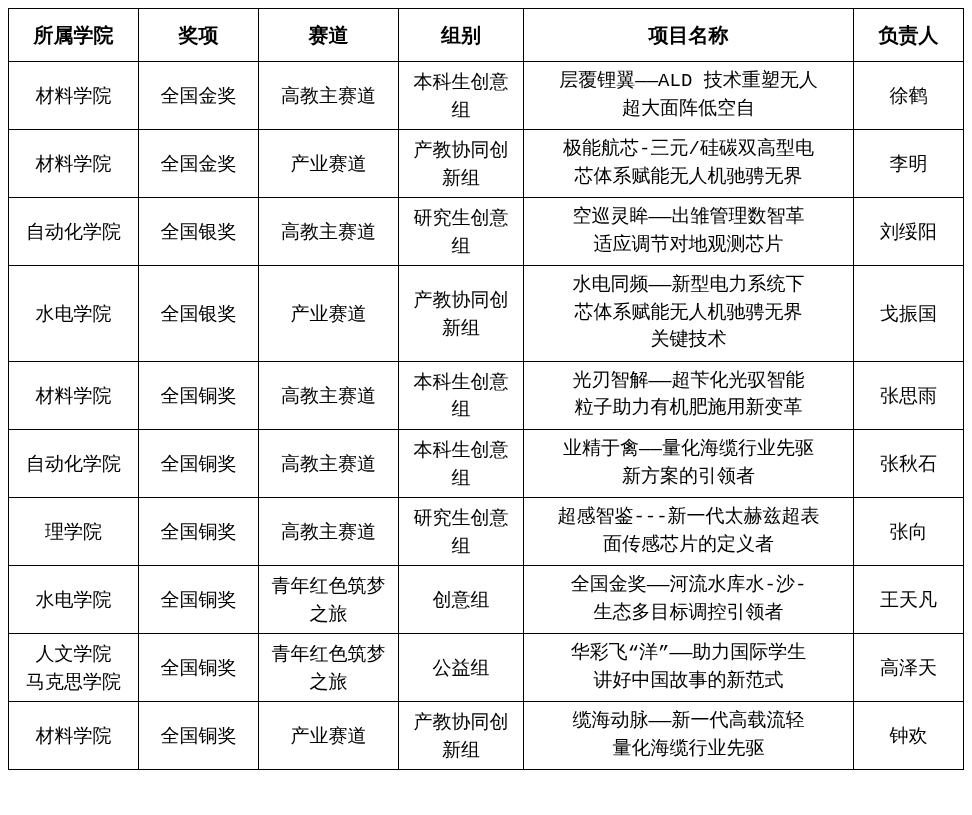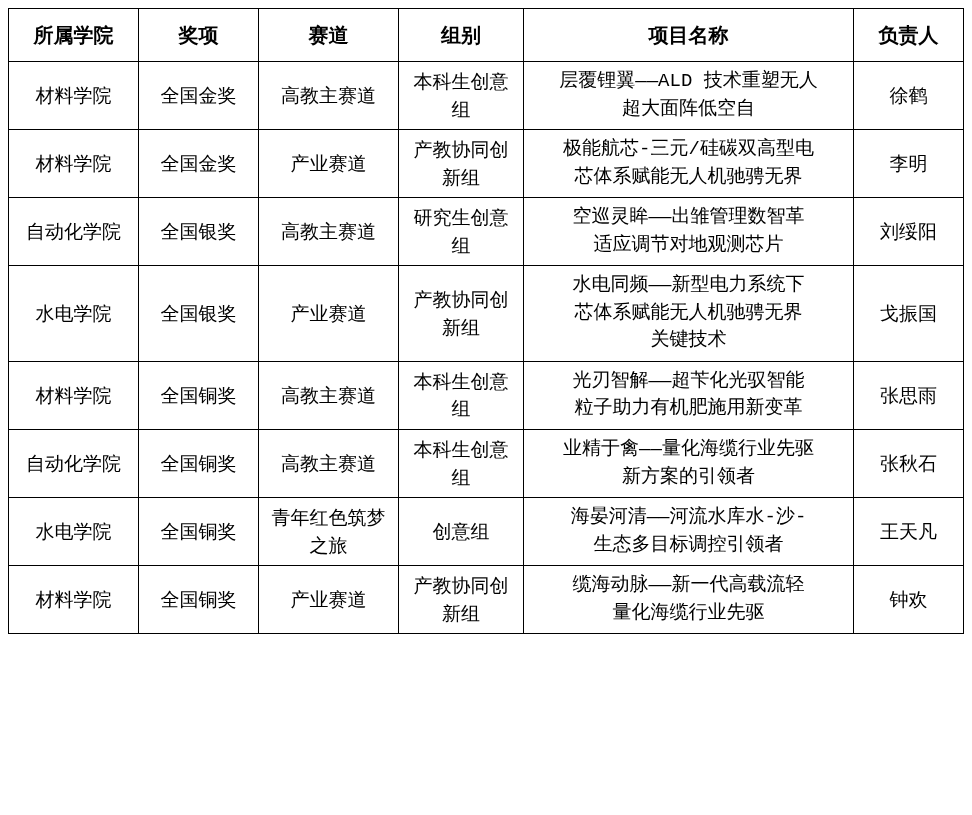--- a/index.html
+++ b/index.html
@@ -186,35 +186,72 @@
             <span class="line">组</span>
           </td>
           <td class="cell-project">
             <span class="line">业精于禽——量化海缆行业先驱</span>
             <span class="line">新方案的引领者</span>
           </td>
           <td>张秋石</td>
         </tr>
         <tr>
           <td>
+            <span class="line">理学院</span>
+          </td>
+          <td>全国铜奖</td>
+          <td>
+            <span class="line">高教主赛道</span>
+          </td>
+          <td>
+            <span class="line">研究生创意</span>
+            <span class="line">组</span>
+          </td>
+          <td class="cell-project">
+            <span class="line">超感智鉴---新一代太赫兹超表</span>
+            <span class="line">面传感芯片的定义者</span>
+          </td>
+          <td>张向</td>
+        </tr>
+        <tr>
+          <td>
             <span class="line">水电学院</span>
           </td>
           <td>全国铜奖</td>
           <td>
             <span class="line">青年红色筑梦</span>
             <span class="line">之旅</span>
           </td>
           <td>
             <span class="line">创意组</span>
           </td>
           <td class="cell-project">
-            <span class="line">海晏河清——河流水库水-沙-</span>
+            <span class="line">全国金奖——河流水库水-沙-</span>
             <span class="line">生态多目标调控引领者</span>
           </td>
           <td>王天凡</td>
+        </tr>
+        <tr>
+          <td>
+            <span class="line">人文学院</span>
+            <span class="line">马克思学院</span>
+          </td>
+          <td>全国铜奖</td>
+          <td>
+            <span class="line">青年红色筑梦</span>
+            <span class="line">之旅</span>
+          </td>
+          <td>
+            <span class="line">公益组</span>
+          </td>
+          <td class="cell-project">
+            <span class="line">华彩飞“洋”——助力国际学生</span>
+            <span class="line">讲好中国故事的新范式</span>
+          </td>
+          <td>高泽天</td>
         </tr>
         <tr>
           <td>
             <span class="line">材料学院</span>
           </td>
           <td>全国铜奖</td>
           <td>
             <span class="line">产业赛道</span>
           </td>
           <td>

